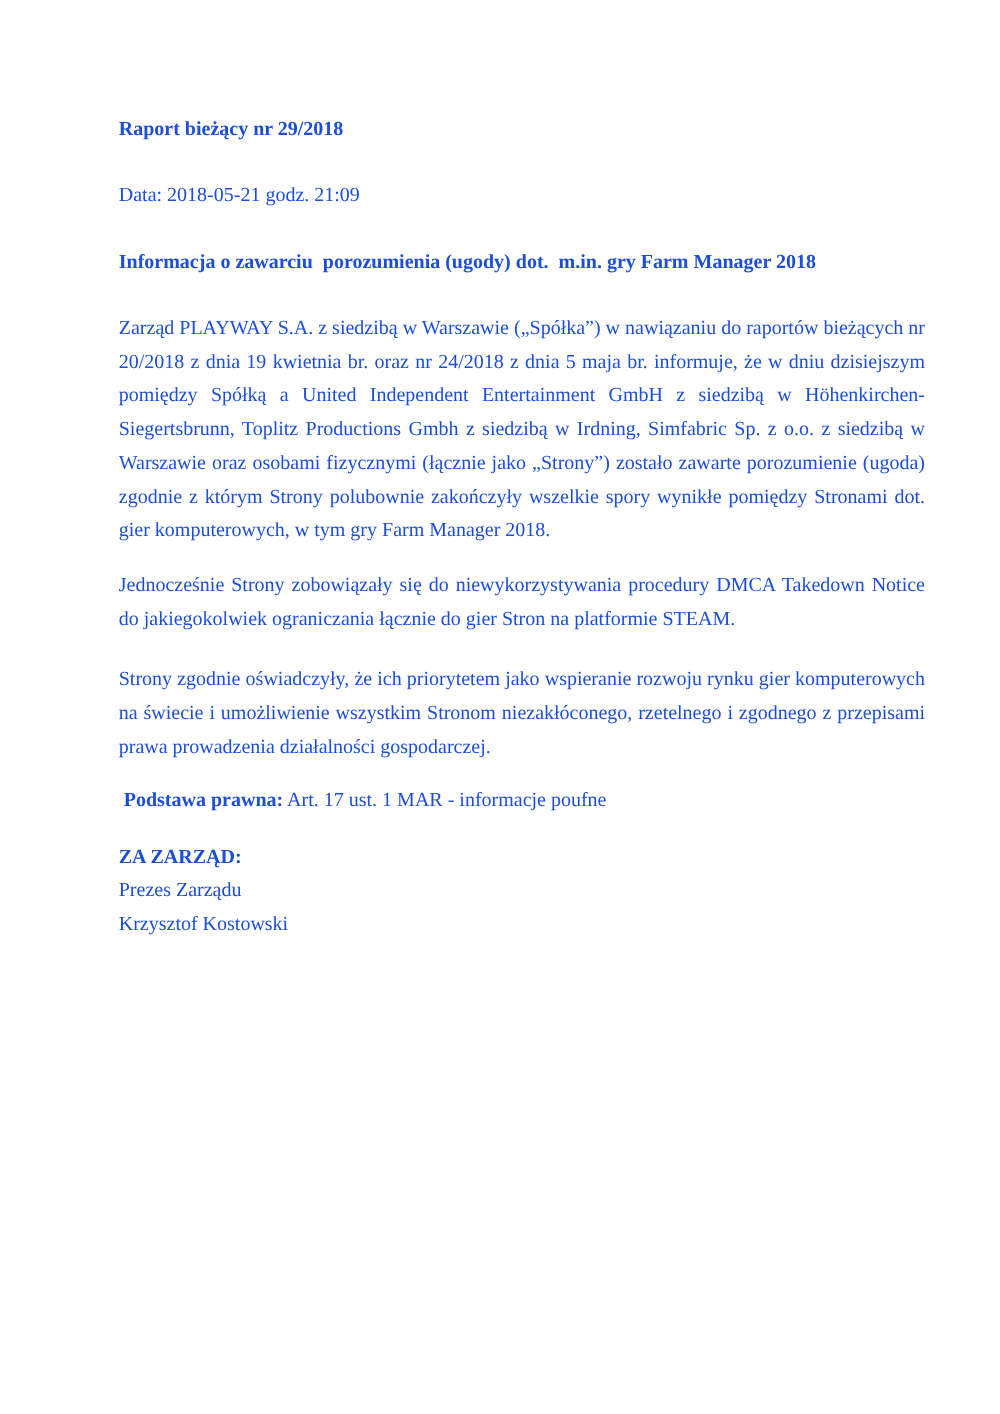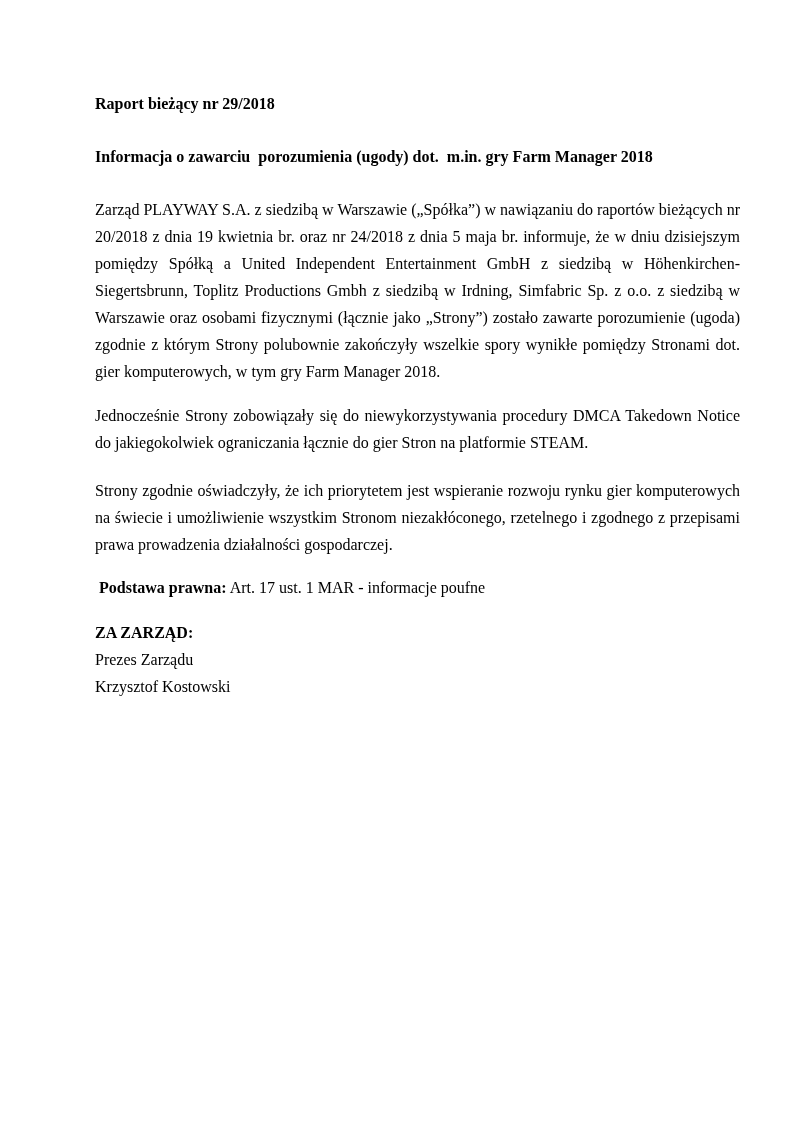--- a/index.html
+++ b/index.html
@@ -5,21 +5,21 @@
   html, body {
     margin: 0;
     padding: 0;
     background: #ffffff;
   }
   .page {
     position: relative;
     width: 800px;
     height: 1131px;
     background: #ffffff;
-    color: #000000;
+    color: #1d4ed8;
     font-family: "Liberation Serif", "DejaVu Serif", serif;
     font-size: 16px;
     box-sizing: border-box;
     padding: 90px 60px 0 95px;
     overflow: hidden;
   }
   .line {
     margin: 0;
     line-height: 27px;
     font-weight: normal;
@@ -42,28 +42,29 @@
   .legal-line     { margin-bottom: 18px; padding-left: 4px; }
   .sig-heading    { margin-bottom: 0; }
 </style>
 </head>
 <body>
 
 <div class="page">
 
   <p class="line bold report-title">Raport bieżący nr 29/2018</p>
 
+  <p class="line date-line">Data: 2018-05-21 godz. 21:09</p>
 
   <p class="line bold prewrap subject-line">Informacja o zawarciu  porozumienia (ugody) dot.  m.in. gry Farm Manager 2018</p>
 
   <p class="para para-1">Zarząd PLAYWAY S.A. z siedzibą w Warszawie („Spółka”) w nawiązaniu do raportów bieżących nr 20/2018 z dnia 19 kwietnia br. oraz nr 24/2018 z dnia 5 maja br. informuje, że w dniu dzisiejszym pomiędzy Spółką a United Independent Entertainment GmbH z siedzibą w Höhenkirchen-Siegertsbrunn, Toplitz Productions Gmbh z siedzibą w Irdning, Simfabric Sp. z o.o. z siedzibą w Warszawie oraz osobami fizycznymi (łącznie jako „Strony”) zostało zawarte porozumienie (ugoda) zgodnie z którym Strony polubownie zakończyły wszelkie spory wynikłe pomiędzy Stronami dot. gier komputerowych, w tym gry Farm Manager 2018.</p>
 
   <p class="para para-2">Jednocześnie Strony zobowiązały się do niewykorzystywania procedury DMCA Takedown Notice do jakiegokolwiek ograniczania łącznie do gier Stron na platformie STEAM.</p>
 
-  <p class="para para-3">Strony zgodnie oświadczyły, że ich priorytetem jest wspieranie rozwoju rynku gier komputerowych na świecie i umożliwienie wszystkim Stronom niezakłóconego, rzetelnego i zgodnego z przepisami prawa prowadzenia działalności gospodarczej.</p>
+  <p class="para para-3">Strony zgodnie oświadczyły, że ich priorytetem jako wspieranie rozwoju rynku gier komputerowych na świecie i umożliwienie wszystkim Stronom niezakłóconego, rzetelnego i zgodnego z przepisami prawa prowadzenia działalności gospodarczej.</p>
 
   <p class="line legal-line"><span class="bold">Podstawa prawna:</span> <span>Art. 17 ust. 1 MAR - informacje poufne</span></p>
 
   <p class="line bold sig-heading">ZA ZARZĄD:</p>
 
   <p class="line">Prezes Zarządu</p>
 
   <p class="line">Krzysztof Kostowski</p>
 
 </div>

